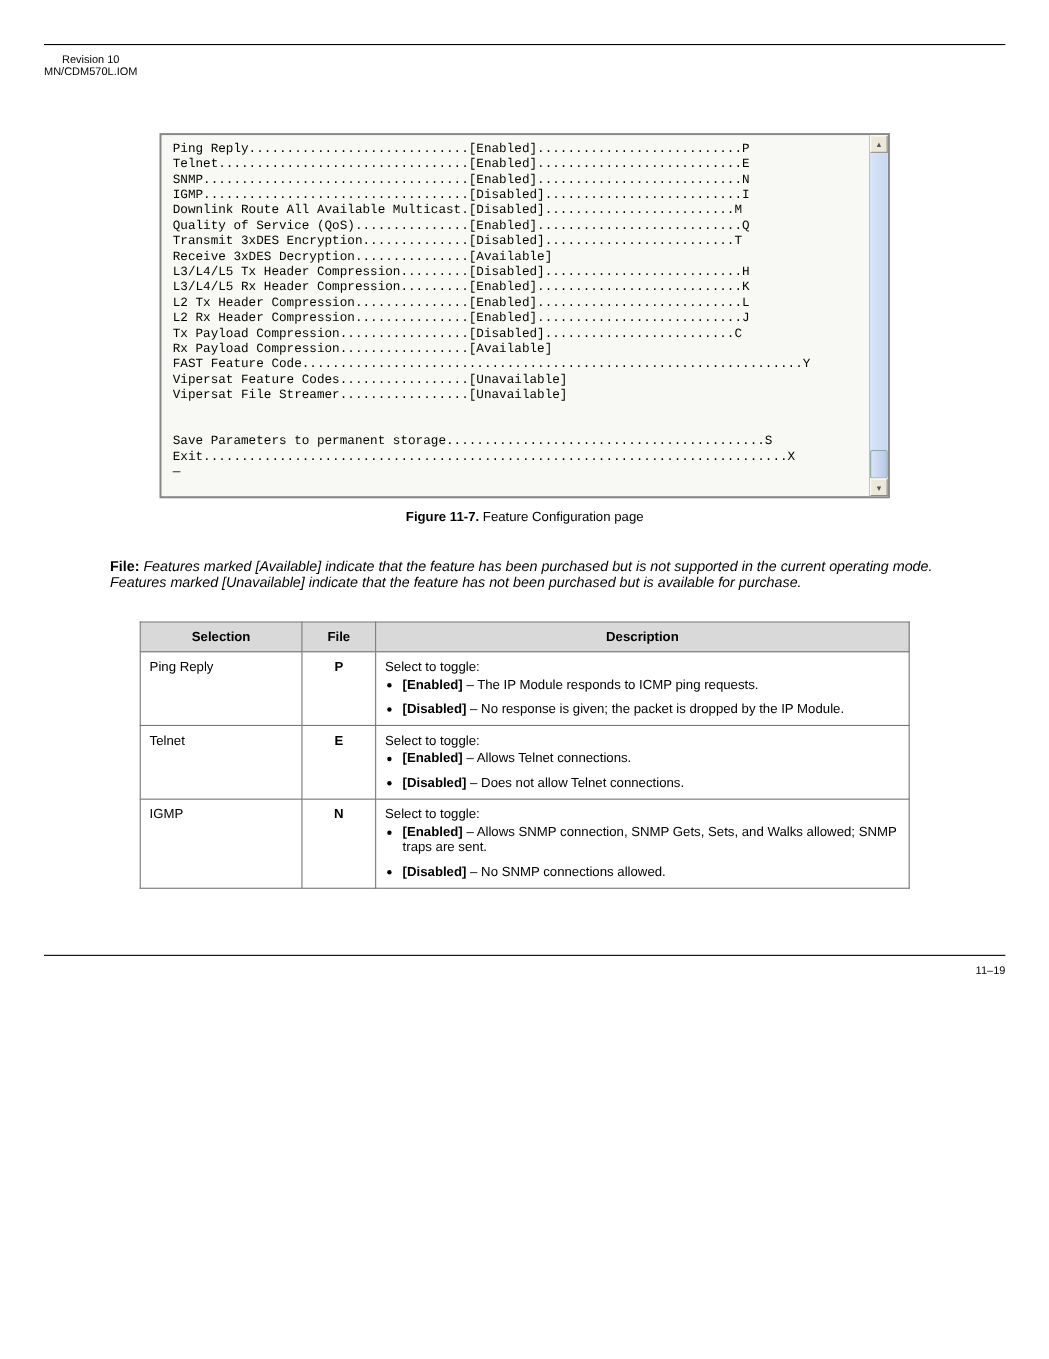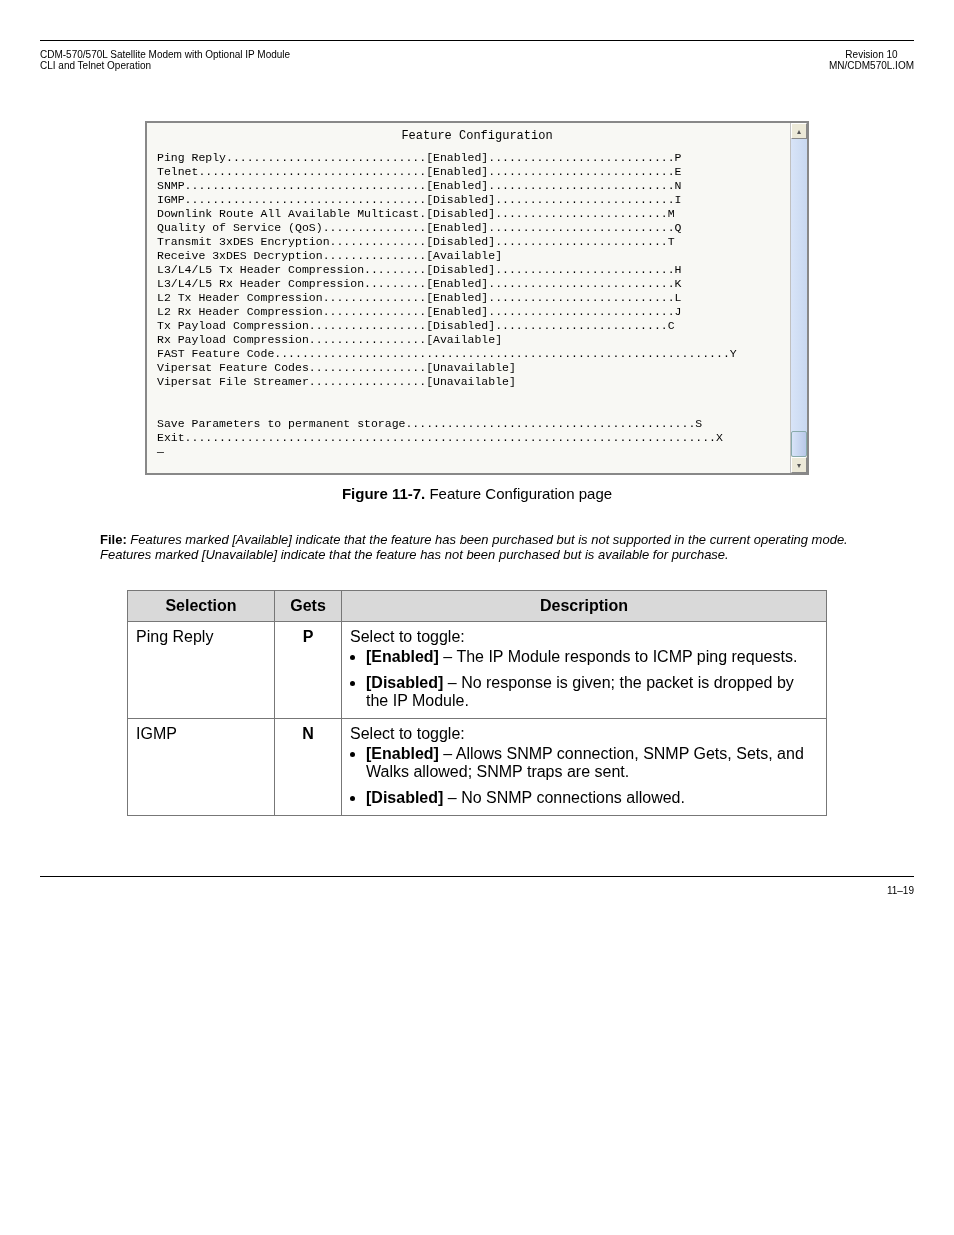--- a/index.html
+++ b/index.html
@@ -76,34 +76,34 @@
     bottom: 16px;
     left: 0;
     width: 14px;
     height: 24px;
     background: linear-gradient(90deg, #d8e4f8, #b8c8e8);
     border: 1px solid #8aa;
     border-radius: 2px;
   }
   .fig-caption {
     text-align: center;
-    font-size: 15px;
+    font-size: 12px;
     margin: 8px 0 30px 0;
   }
   .note {
     font-size: 13px;
     font-style: italic;
     margin: 14px 40px 28px 60px;
   }
   .note b { font-style: normal; }
   table.feat {
     border-collapse: collapse;
     margin: 0 auto;
     width: 700px;
-    font-size: 16px;
+    font-size: 12px;
   }
   table.feat th, table.feat td {
     border: 1px solid #777;
     padding: 6px 8px;
     vertical-align: top;
     text-align: left;
   }
   table.feat th {
     background: #d9d9d9;
     font-weight: bold;
@@ -122,35 +122,32 @@
     display: flex;
     justify-content: space-between;
   }
   .bold { font-weight: bold; }
 </style>
 </head>
 <body>
 
 <div class="header-line"></div>
 <div class="chapter-header">
-  <span><span>CDM-570/570L Satellite Modem with Optional IP Module</span><br>
-  <span>CLI and Telnet Operation</span></span>
   <span style="text-align:center;"><span>Revision 10</span><br>
   <span>MN/CDM570L.IOM</span></span>
 </div>
 
 <div class="screenshot">
   <div class="scrollbar">
     <div class="sb-arrow up">▴</div>
     <div class="sb-track-up"></div>
     <div class="sb-thumb"></div>
     <div class="sb-arrow down">▾</div>
   </div>
   <div class="sc-inner">
-    <div class="sc-title">Feature Configuration</div>
     <div class="sc-body" id="sc-body">Ping Reply.............................[Enabled]...........................P
 Telnet.................................[Enabled]...........................E
 SNMP...................................[Enabled]...........................N
 IGMP...................................[Disabled]..........................I
 Downlink Route All Available Multicast.[Disabled].........................M
 Quality of Service (QoS)...............[Enabled]...........................Q
 Transmit 3xDES Encryption..............[Disabled].........................T
 Receive 3xDES Decryption...............[Available]
 L3/L4/L5 Tx Header Compression.........[Disabled]..........................H
 L3/L4/L5 Rx Header Compression.........[Enabled]...........................K
@@ -174,37 +171,48 @@
 </div>
 
 <div class="note">
   <b>File:</b><span> Features marked [Available] indicate that the feature has been purchased but is not supported in the current operating mode. Features marked [Unavailable] indicate that the feature has not been purchased but is available for purchase.</span>
 </div>
 
 <table class="feat">
   <thead>
     <tr>
       <th>Selection</th>
-      <th>Gets</th>
+      <th>File</th>
       <th>Description</th>
     </tr>
   </thead>
   <tbody id="tbody">
       <tr>
         <td class="sel-col">Ping Reply</td>
         <td class="entry-col">P</td>
         <td>
           <div>Select to toggle:</div>
           <ul class="tight">
             <li><span class="bold">[Enabled]</span> – The IP Module responds to ICMP ping requests.</li>
             <li><span class="bold">[Disabled]</span> – No response is given; the packet is dropped by the IP Module.</li>
           </ul>
         </td>
       </tr>
       <tr>
+        <td class="sel-col">Telnet</td>
+        <td class="entry-col">E</td>
+        <td>
+          <div>Select to toggle:</div>
+          <ul class="tight">
+            <li><span class="bold">[Enabled]</span> – Allows Telnet connections.</li>
+            <li><span class="bold">[Disabled]</span> – Does not allow Telnet connections.</li>
+          </ul>
+        </td>
+      </tr>
+      <tr>
         <td class="sel-col">IGMP</td>
         <td class="entry-col">N</td>
         <td>
           <div>Select to toggle:</div>
           <ul class="tight">
             <li><span class="bold">[Enabled]</span> – Allows SNMP connection, SNMP Gets, Sets, and Walks allowed; SNMP traps are sent.</li>
             <li><span class="bold">[Disabled]</span> – No SNMP connections allowed.</li>
           </ul>
         </td>
       </tr>

